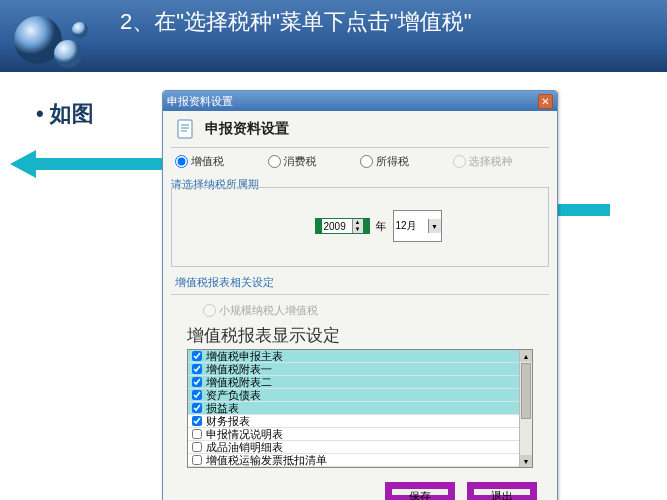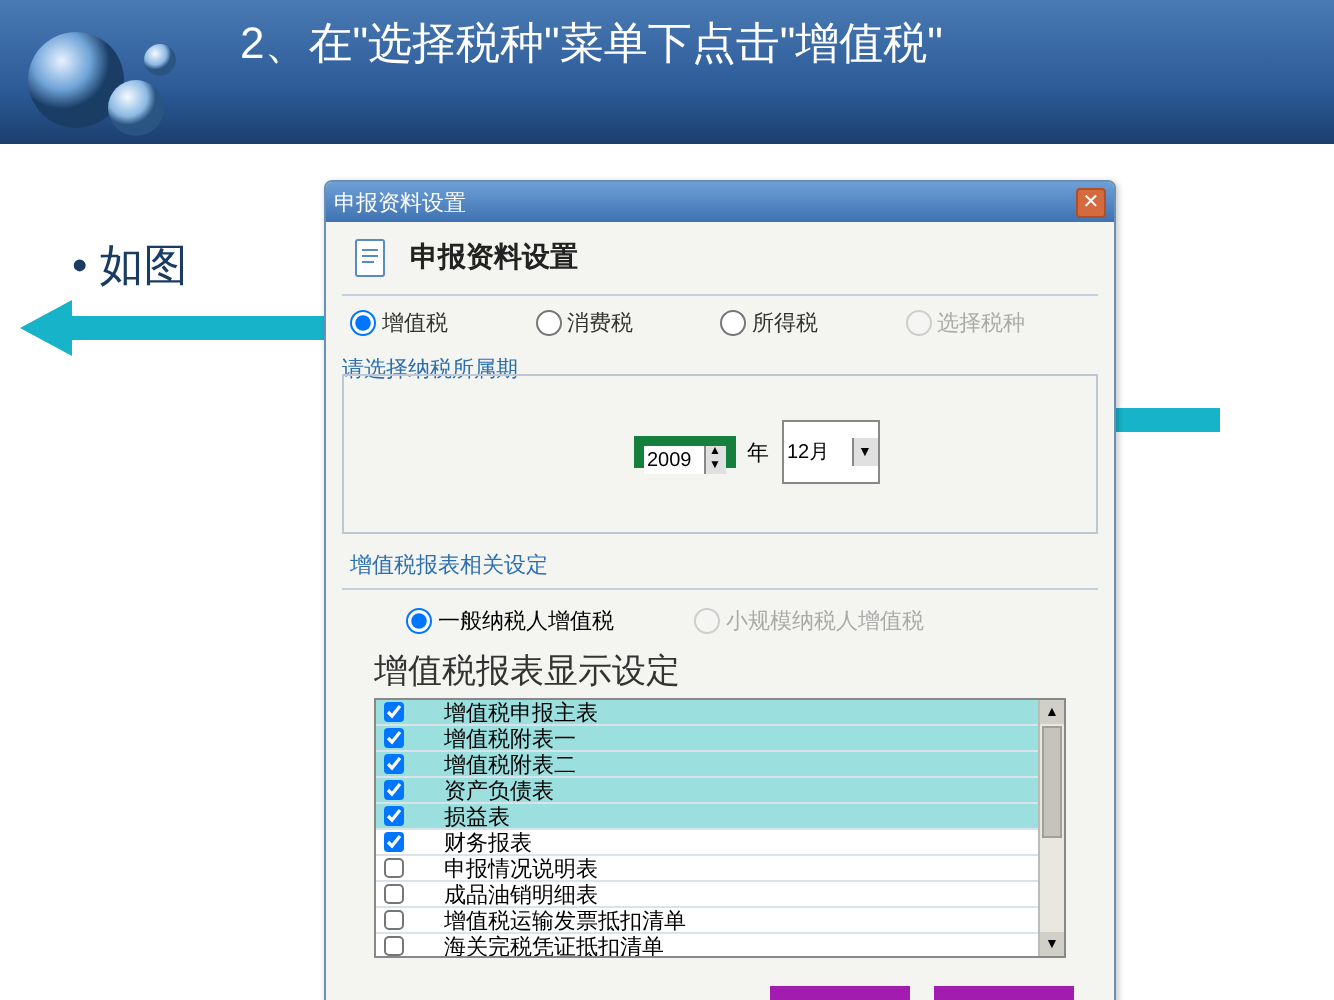--- a/index.html
+++ b/index.html
@@ -1,53 +1,53 @@
 <!DOCTYPE html>
 <html><head>
 <meta charset="utf-8">
 <style>
   * { box-sizing: border-box; margin: 0; padding: 0; }
   body { width: 667px; height: 500px; font-family: "Microsoft YaHei", SimSun, sans-serif; background: #fff; position: relative; overflow: hidden; }
   .banner { height: 72px; background: linear-gradient(180deg, #4a7ab3 0%, #2d5c99 60%, #1c3f6e 100%); position: relative; }
   .banner-logo { position: absolute; left: 10px; top: 8px; }
   .banner-title { color: #fff; font-size: 22px; font-weight: 300; padding: 8px 0 0 120px; line-height: 1.3; }
-  .aside-label { position: absolute; top: 118px; left: 36px; color: #1a3c63; font-size: 22px; }
+  .aside-label { position: absolute; top: 99px; left: 36px; color: #1a3c63; font-size: 22px; font-weight: bold; }
   .aside-bullet { color: #1a3c63; margin-right: 6px; }
   .arrow-svg { position: absolute; }
   .window { position: absolute; left: 162px; top: 90px; width: 396px; background: #f4f4f0; border: 1px solid #6b8fb7; border-radius: 4px 4px 0 0; box-shadow: 1px 1px 3px rgba(0,0,0,0.25); }
   .titlebar { height: 20px; background: linear-gradient(180deg, #6e9fd6 0%, #3f72b2 100%); display: flex; align-items: center; padding: 0 4px; border-radius: 3px 3px 0 0; }
   .titlebar-text { color: #fff; font-size: 11px; flex: 1; }
   .titlebar-close { width: 15px; height: 15px; background: #d56a3e; border: 1px solid #b05028; color: #fff; font-size: 10px; display: flex; align-items: center; justify-content: center; cursor: pointer; border-radius: 2px; }
   .header2 { display: flex; align-items: center; padding: 6px 10px; gap: 8px; }
   .doc-icon { width: 24px; height: 24px; }
   .header2-text { font-size: 14px; font-weight: bold; color: #222; }
   .header2-line { height: 1px; background: #c1cfdf; margin: 0 8px; }
   .radio-row { display: flex; gap: 0; padding: 6px 12px; font-size: 11px; color: #333; }
   .radio-row label { display: flex; align-items: center; gap: 3px; cursor: pointer; flex: 1; }
   .radio-row label.disabled { color: #aaa; cursor: default; }
   .radio-row input { margin: 0; }
   .section-label { font-size: 11px; color: #2b6fb0; padding: 2px 8px; }
   .fieldset { border: 1px solid #bfc8d2; margin: -7px 8px 4px 8px; padding: 20px 8px 16px 8px; position: relative; }
   .date-row { display: flex; align-items: center; gap: 6px; justify-content: center; font-size: 11px; padding: 2px 0 8px 0; }
-  .spinbox { display: inline-flex; align-items: flex-start; border: 5px solid #15803d; height: 16px; background: #fff; margin-left: 36px; }
+  .spinbox { display: inline-flex; align-items: center; border: 7px solid #15803d; height: 16px; background: #fff; margin-left: 36px; }
   .spinbox input { border: none; width: 30px; font-size: 10px; padding: 0 2px; height: 14px; outline: none; }
   .spinbox .spin-btns { display: flex; flex-direction: column; }
   .spinbox .spin-btns span { width: 11px; height: 7px; font-size: 6px; line-height: 7px; background: #e0e0e0; border-left: 1px solid #888; text-align: center; cursor: pointer; }
   .combo { display: inline-flex; align-items: center; border: 1px solid #888; height: 32px; background: #fff; }
   .combo input { border: none; width: 34px; font-size: 10px; padding: 0 2px; height: 14px; outline: none; }
   .combo .combo-btn { width: 13px; height: 14px; background: #e0e0e0; border-left: 1px solid #888; font-size: 7px; display: flex; align-items: center; justify-content: center; cursor: pointer; }
   .blue-header { font-size: 11px; color: #2b6fb0; padding: 4px 12px; font-family: Liberation Mono, monospace; }
   .blue-line { height: 1px; background: #c1cfdf; margin: 0 8px 6px 8px; }
   .sub-radio-row { display: flex; gap: 40px; padding: 2px 40px 6px 40px; font-size: 11px; }
   .sub-radio-row label { display: flex; align-items: center; gap: 3px; }
   .sub-radio-row label.disabled { color: #aaa; }
   .list-label { font-size: 17px; color: #333; padding: 0 24px 2px 24px; }
   .listbox { margin: 0 24px; border: 1px solid #888; background: #fff; font-size: 11px; }
   .listbox-inner { max-height: 128px; overflow: hidden; position: relative; }
-  .list-row { display: flex; align-items: center; gap: 20px; padding: 0 4px; height: 13px; border-bottom: 1px solid #d8e4ea; }
+  .list-row { display: flex; align-items: center; gap: 4px; padding: 0 4px; height: 13px; border-bottom: 1px solid #d8e4ea; }
   .list-row.sel { background: #9be0df; }
   .list-row input { width: 10px; height: 10px; margin: 0; }
   .list-scroll { position: absolute; right: 0; top: 0; bottom: 0; width: 13px; background: #e8e8e0; border-left: 1px solid #bbb; display: flex; flex-direction: column; }
   .list-scroll .sbtn { height: 12px; background: #d0d0c8; font-size: 7px; display: flex; align-items: center; justify-content: center; cursor: pointer; }
   .list-scroll .thumb { flex: 0 0 56px; background: #c4c4bc; margin: 1px; border: 1px solid #a0a098; }
   .list-scroll .track { flex: 1; }
   .btn-row { display: flex; justify-content: flex-end; gap: 12px; padding: 14px 20px 10px 12px; }
   .btn { width: 70px; height: 20px; font-size: 11px; background: #f0f0ec; border: 7px solid #a21caf; cursor: pointer; }
 </style>
 </head>
@@ -136,24 +136,20 @@
         <input value="12月" style="">
         <div class="combo-btn">▼</div>
       </div>
     </div>
   </div>
 
   <div class="blue-header">增值税报表相关设定</div>
   <div class="blue-line"></div>
 
   <div class="sub-radio-row">
-    <label>
-        <input type="radio" name="tp" checked="" style="">
-        <span>一般纳税人增值税</span>
-      </label>
     <label class="disabled">
         <input type="radio" name="tp" disabled="" style="">
         <span>小规模纳税人增值税</span>
       </label>
   </div>
 
   <div class="list-label">增值税报表显示设定</div>
   <div class="listbox">
     <div class="listbox-inner" id="listbox-inner">
       <div class="list-row sel">
@@ -184,24 +180,20 @@
           <input type="checkbox" style="">
           <span>申报情况说明表</span>
         </div>
         <div class="list-row">
           <input type="checkbox" style="">
           <span>成品油销明细表</span>
         </div>
         <div class="list-row">
           <input type="checkbox" style="">
           <span>增值税运输发票抵扣清单</span>
-        </div>
-        <div class="list-row">
-          <input type="checkbox" style="">
-          <span>海关完税凭证抵扣清单</span>
         </div>
         <div class="list-scroll">
         <div class="sbtn">▲</div>
         <div class="thumb"></div>
         <div class="track"></div>
         <div class="sbtn">▼</div>
       </div>
     </div>
   </div>
 

